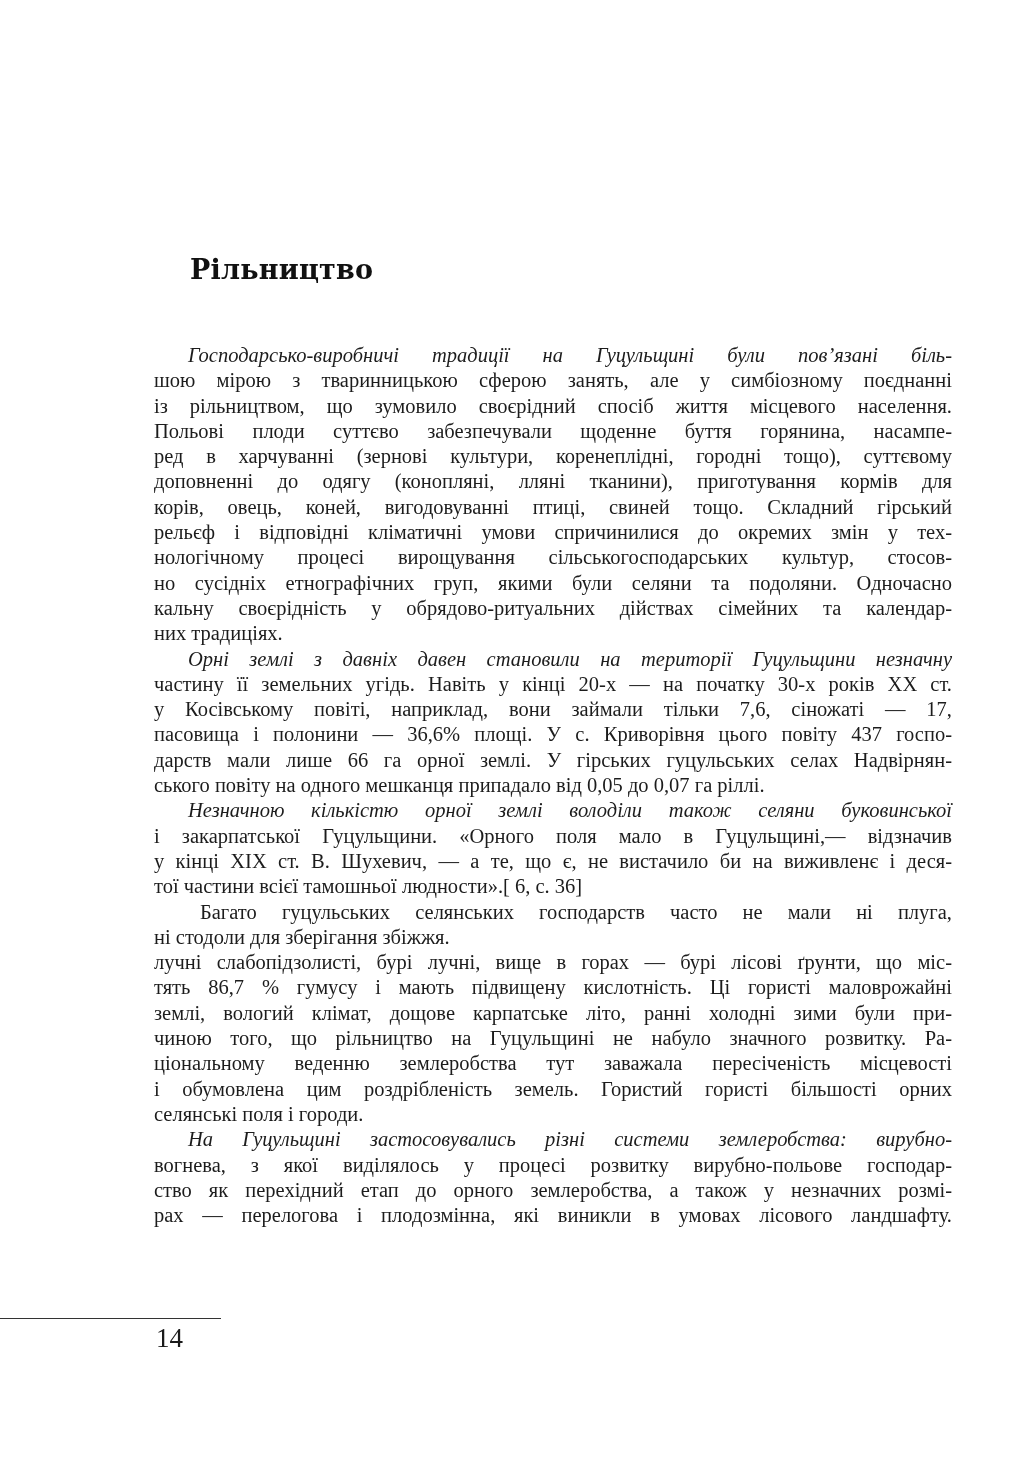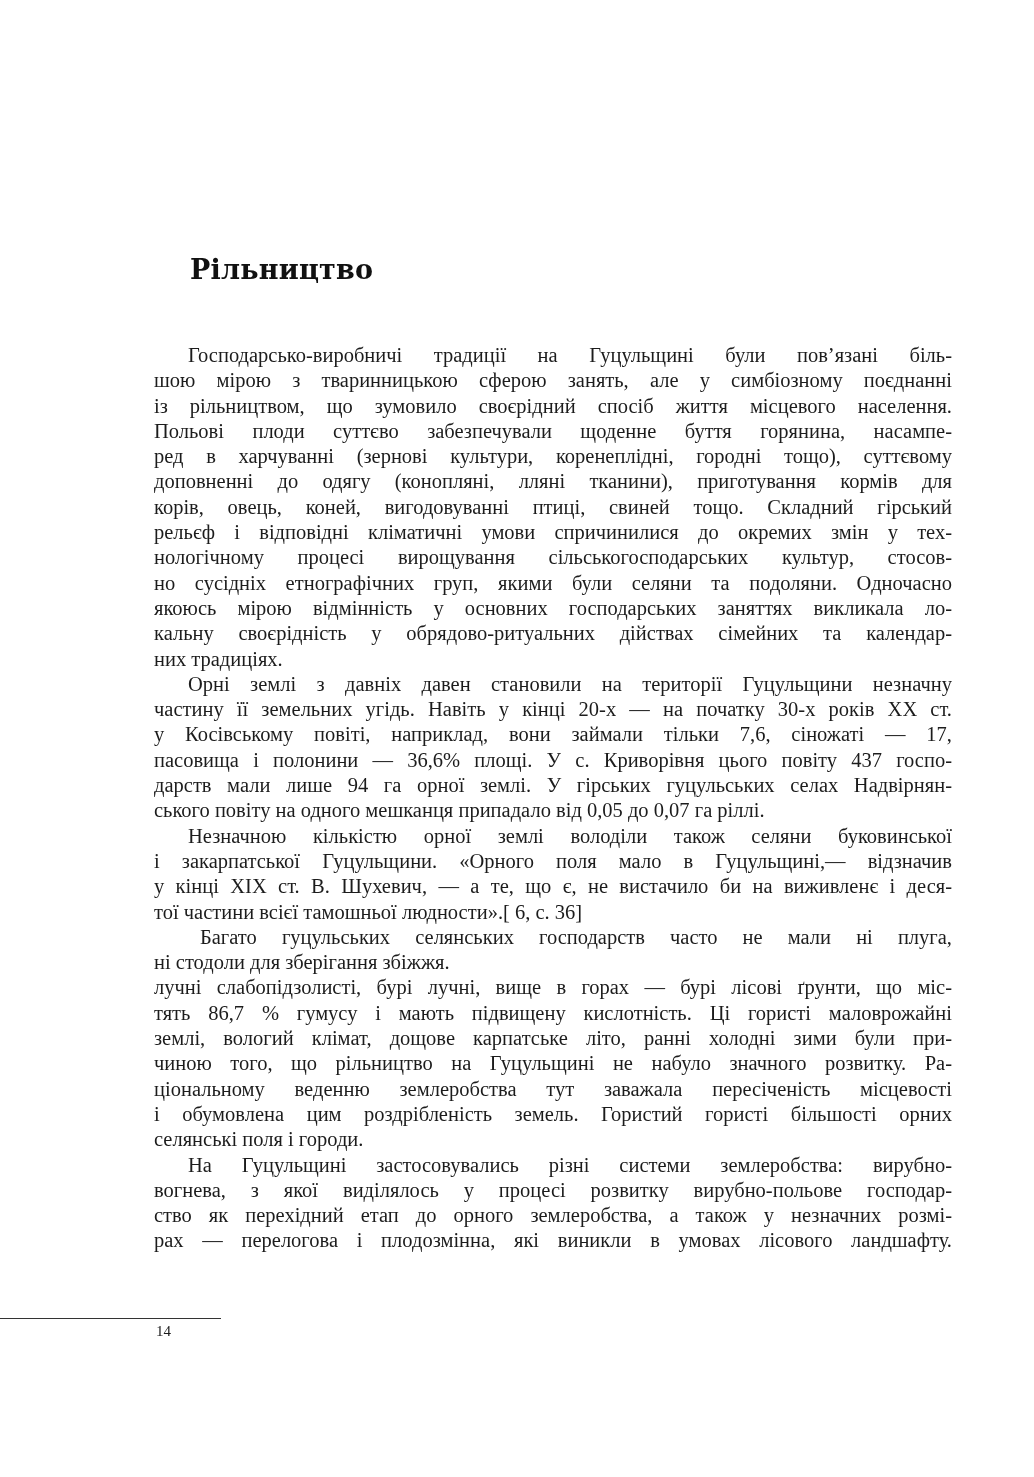--- a/index.html
+++ b/index.html
@@ -41,36 +41,36 @@
     .line {
       display: block;
       height: 25.3px;
       line-height: 25.3px;
       font-size: 20.5px;
       white-space: nowrap;
       text-align: justify;
       text-align-last: justify;
       color: #1c1c1c;
     }
-    .line.indent { padding-left: 34px; }
+    .line.indent { padding-left: 34px; font-style: italic; }
     .line.indent2 { padding-left: 46px; }
     .line.last { text-align-last: left; }
     .footer-rule {
       position: absolute;
       left: 0;
       top: 1318px;
       width: 221px;
       height: 0;
       border-top: 1px solid #333;
     }
     .page-number {
       position: absolute;
       left: 156px;
       top: 1323px;
-      font-size: 15px;
+      font-size: 27px;
       color: #1a1a1a;
     }
   </style>
 </head>
 <body>
 
 <div class="page">
   <h1 class="heading">Рільництво</h1>
 
   <div class="body-text">
@@ -79,31 +79,30 @@
       <span class="line indent">Господарсько-виробничі традиції на Гуцульщині були пов’язані біль-</span>
       <span class="line">шою мірою з тваринницькою сферою занять, але у симбіозному поєднанні</span>
       <span class="line">із рільництвом, що зумовило своєрідний спосіб життя місцевого населення.</span>
       <span class="line">Польові плоди суттєво забезпечували щоденне буття горянина, насампе-</span>
       <span class="line">ред в харчуванні (зернові культури, коренеплідні, городні тощо), суттєвому</span>
       <span class="line">доповненні до одягу (конопляні, лляні тканини), приготування кормів для</span>
       <span class="line">корів, овець, коней, вигодовуванні птиці, свиней тощо. Складний гірський</span>
       <span class="line">рельєф і відповідні кліматичні умови спричинилися до окремих змін у тех-</span>
       <span class="line">нологічному процесі вирощування сільськогосподарських культур, стосов-</span>
       <span class="line">но сусідніх етнографічних груп, якими були селяни та подоляни. Одночасно</span>
-      <span class="line">якоюсь мірою відмінність у основних господарських заняттях викликала ло-</span>
       <span class="line">кальну своєрідність у обрядово-ритуальних дійствах сімейних та календар-</span>
       <span class="line last">них традиціях.</span>
     </div>
 
     <div>
       <span class="line indent">Орні землі з давніх давен становили на території Гуцульщини незначну</span>
       <span class="line">частину її земельних угідь. Навіть у кінці 20-х — на початку 30-х років XX ст.</span>
       <span class="line">у Косівському повіті, наприклад, вони займали тільки 7,6, сіножаті — 17,</span>
       <span class="line">пасовища і полонини — 36,6% площі. У с. Криворівня цього повіту 437 госпо-</span>
-      <span class="line">дарств мали лише 94 га орної землі. У гірських гуцульських селах Надвірнян-</span>
+      <span class="line">дарств мали лише 66 га орної землі. У гірських гуцульських селах Надвірнян-</span>
       <span class="line last">ського повіту на одного мешканця припадало від 0,05 до 0,07 га ріллі.</span>
     </div>
 
     <div>
       <span class="line indent">Незначною кількістю орної землі володіли також селяни буковинської</span>
       <span class="line">і закарпатської Гуцульщини. «Орного поля мало в Гуцульщині,— відзначив</span>
       <span class="line">у кінці XIX ст. В. Шухевич, — а те, що є, не вистачило би на виживленє і деся-</span>
       <span class="line last">тої частини всієї тамошньої людности».[ 6, с. 36]</span>
     </div>
 

